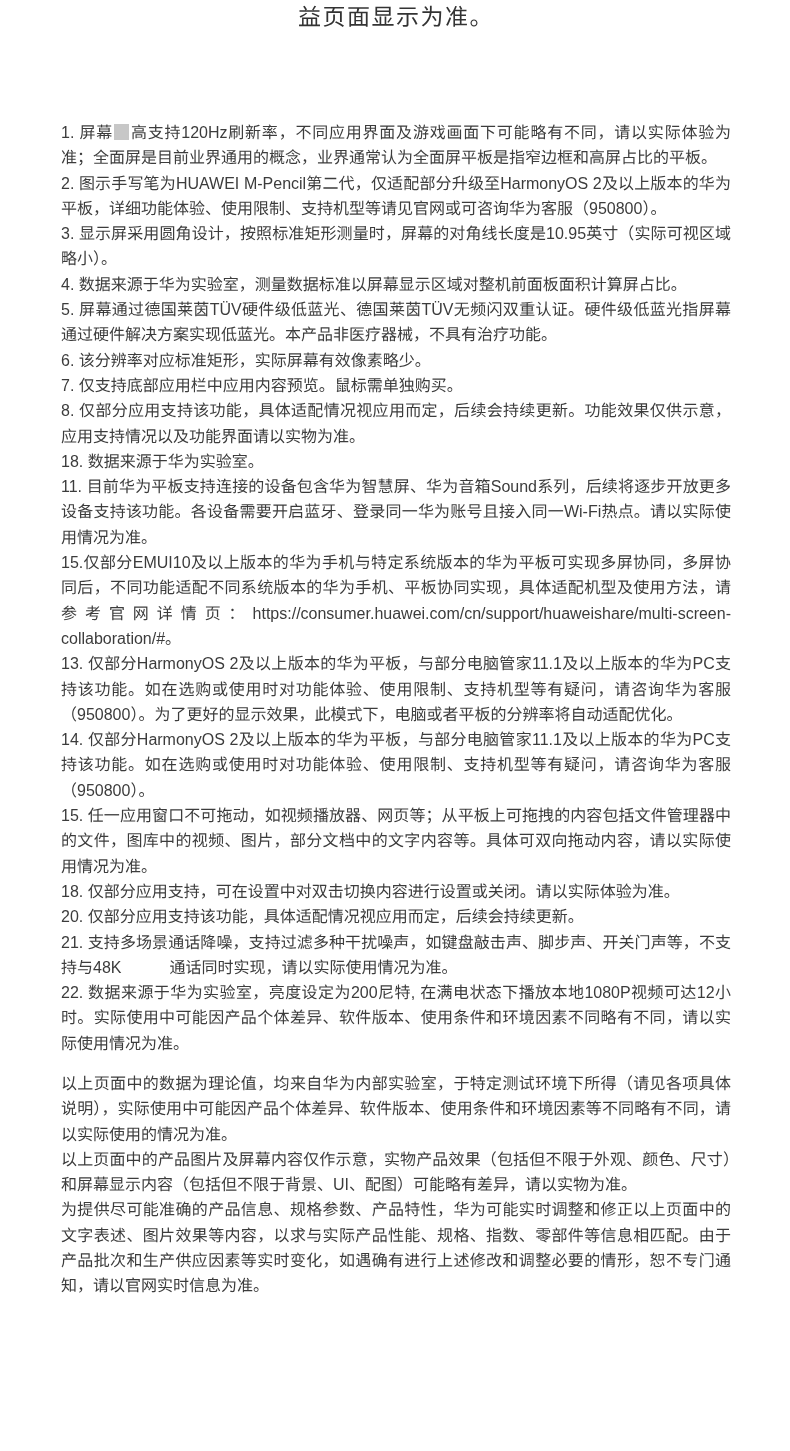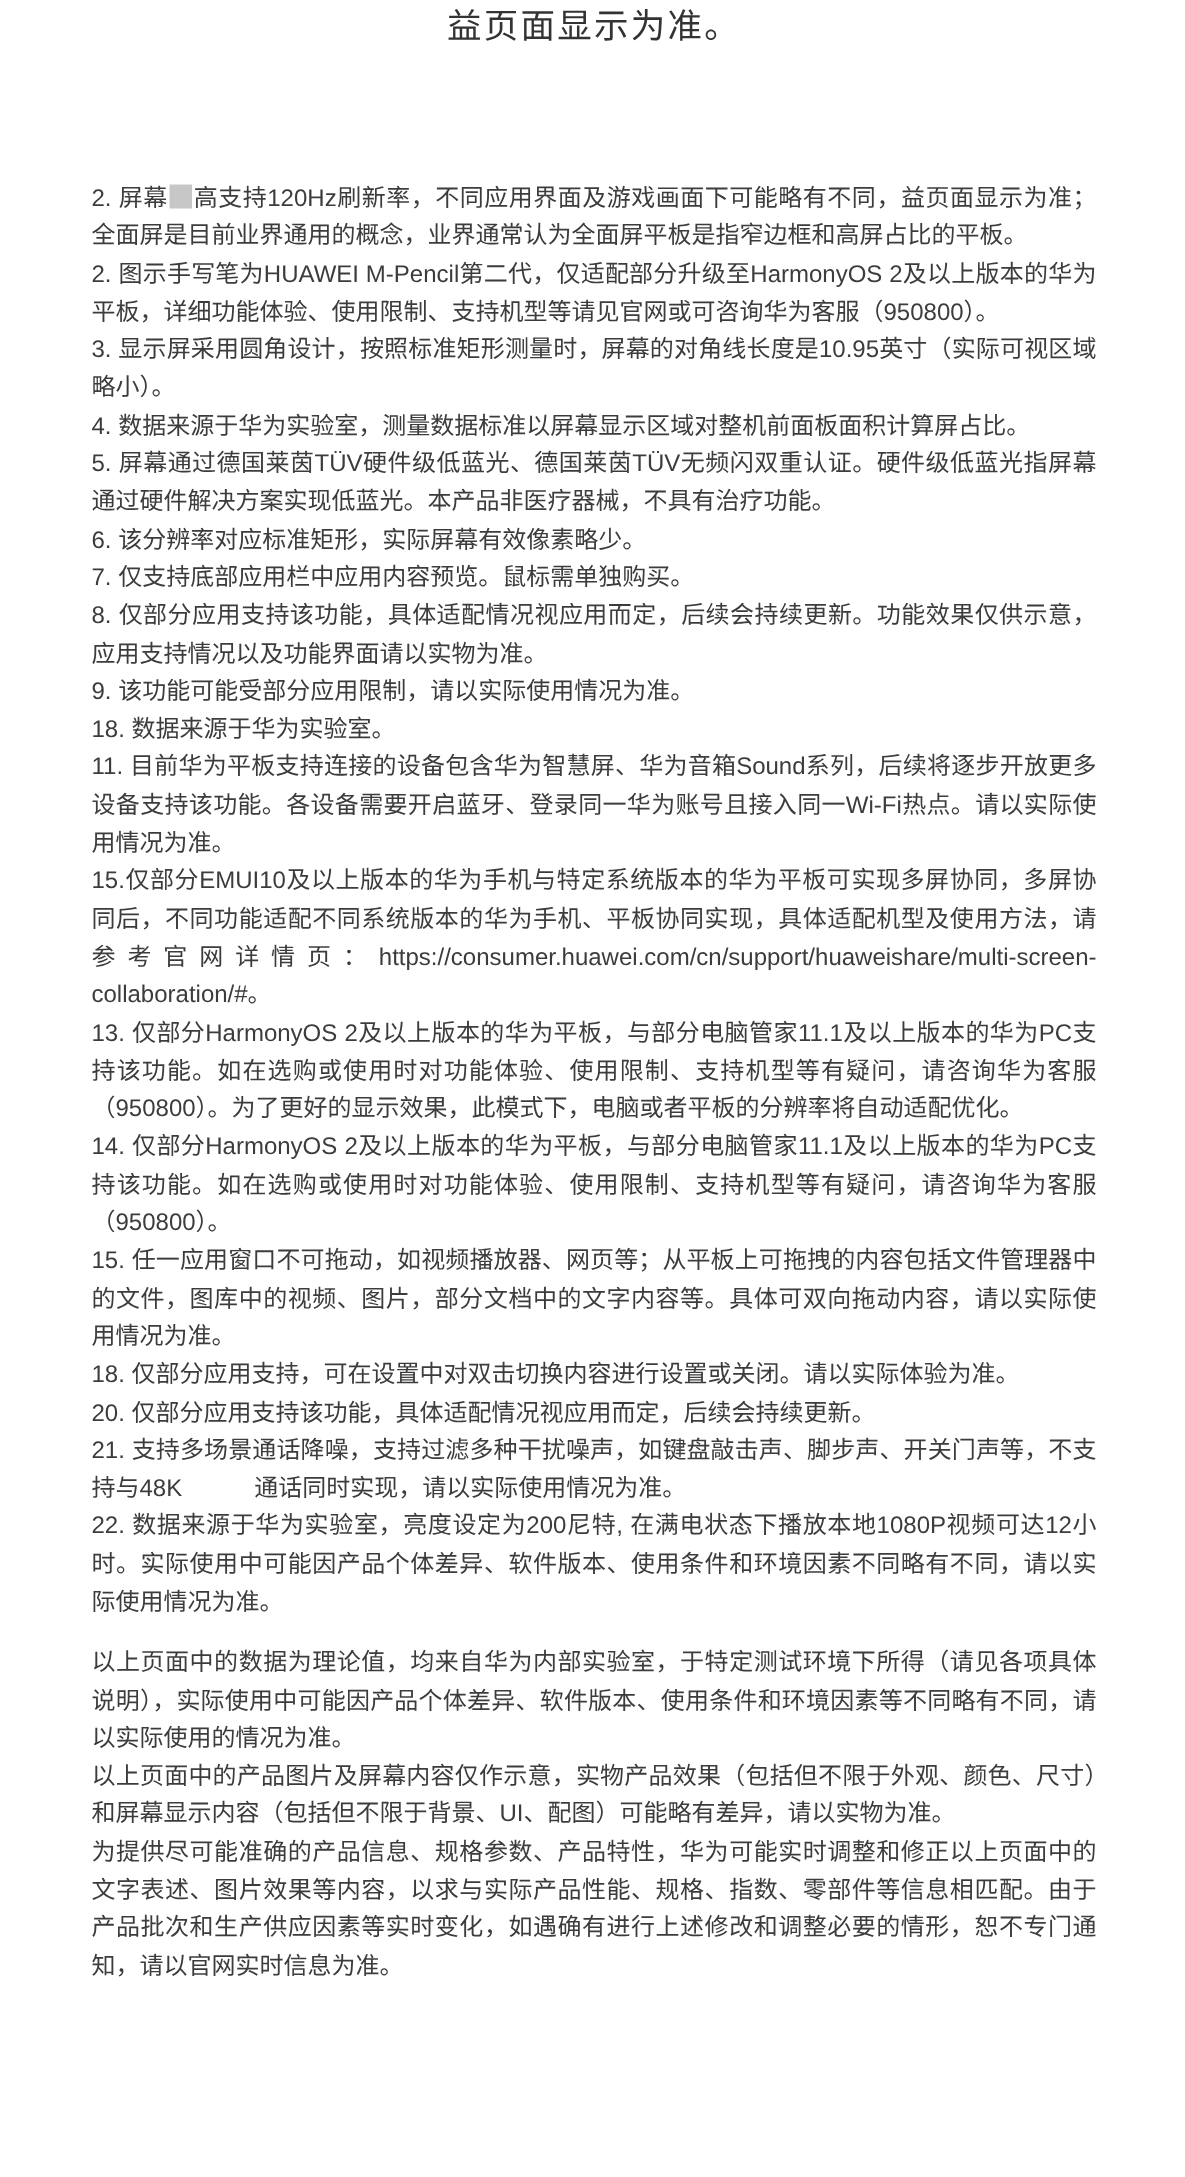--- a/index.html
+++ b/index.html
@@ -53,29 +53,28 @@
   }
 </style>
 </head>
 <body>
 
 <div class="page">
 
   <h1 class="title">益页面显示为准。</h1>
 
   <div class="notes">
-    <p class="note"><span>2. 屏幕</span><span class="redact"></span><span>高支持120Hz刷新率，不同应用界面及游戏画面下可能略有不同，益页面显示为准；全面屏是目前业界通用的概念，业界通常认为全面屏平板是指窄边框和高屏占比的平板。</span></p>
+    <p class="note"><span>1. 屏幕</span><span class="redact"></span><span>高支持120Hz刷新率，不同应用界面及游戏画面下可能略有不同，请以实际体验为准；全面屏是目前业界通用的概念，业界通常认为全面屏平板是指窄边框和高屏占比的平板。</span></p>
     <p class="note">2. 图示手写笔为HUAWEI M-Pencil第二代，仅适配部分升级至HarmonyOS 2及以上版本的华为平板，详细功能体验、使用限制、支持机型等请见官网或可咨询华为客服（950800）。</p>
     <p class="note">3. 显示屏采用圆角设计，按照标准矩形测量时，屏幕的对角线长度是10.95英寸（实际可视区域略小）。</p>
     <p class="note">4. 数据来源于华为实验室，测量数据标准以屏幕显示区域对整机前面板面积计算屏占比。</p>
     <p class="note">5. 屏幕通过德国莱茵TÜV硬件级低蓝光、德国莱茵TÜV无频闪双重认证。硬件级低蓝光指屏幕通过硬件解决方案实现低蓝光。本产品非医疗器械，不具有治疗功能。</p>
     <p class="note">6. 该分辨率对应标准矩形，实际屏幕有效像素略少。</p>
     <p class="note">7. 仅支持底部应用栏中应用内容预览。鼠标需单独购买。</p>
     <p class="note">8. 仅部分应用支持该功能，具体适配情况视应用而定，后续会持续更新。功能效果仅供示意，应用支持情况以及功能界面请以实物为准。</p>
-    <p class="note">9. 该功能可能受部分应用限制，请以实际使用情况为准。</p>
     <p class="note">18. 数据来源于华为实验室。</p>
     <p class="note">11. 目前华为平板支持连接的设备包含华为智慧屏、华为音箱Sound系列，后续将逐步开放更多设备支持该功能。各设备需要开启蓝牙、登录同一华为账号且接入同一Wi-Fi热点。请以实际使用情况为准。</p>
     <p class="note">15.仅部分EMUI10及以上版本的华为手机与特定系统版本的华为平板可实现多屏协同，多屏协同后，不同功能适配不同系统版本的华为手机、平板协同实现，具体适配机型及使用方法，请参考官网详情页：https://consumer.huawei.com/cn/support/huaweishare/multi-screen-collaboration/#。</p>
     <p class="note">13. 仅部分HarmonyOS 2及以上版本的华为平板，与部分电脑管家11.1及以上版本的华为PC支持该功能。如在选购或使用时对功能体验、使用限制、支持机型等有疑问，请咨询华为客服（950800）。为了更好的显示效果，此模式下，电脑或者平板的分辨率将自动适配优化。</p>
     <p class="note">14. 仅部分HarmonyOS 2及以上版本的华为平板，与部分电脑管家11.1及以上版本的华为PC支持该功能。如在选购或使用时对功能体验、使用限制、支持机型等有疑问，请咨询华为客服（950800）。</p>
     <p class="note">15. 任一应用窗口不可拖动，如视频播放器、网页等；从平板上可拖拽的内容包括文件管理器中的文件，图库中的视频、图片，部分文档中的文字内容等。具体可双向拖动内容，请以实际使用情况为准。</p>
     <p class="note">18. 仅部分应用支持，可在设置中对双击切换内容进行设置或关闭。请以实际体验为准。</p>
     <p class="note">20. 仅部分应用支持该功能，具体适配情况视应用而定，后续会持续更新。</p>
     <p class="note">21. 支持多场景通话降噪，支持过滤多种干扰噪声，如键盘敲击声、脚步声、开关门声等，不支持与48K　　　通话同时实现，请以实际使用情况为准。</p>
     <p class="note">22. 数据来源于华为实验室，亮度设定为200尼特, 在满电状态下播放本地1080P视频可达12小时。实际使用中可能因产品个体差异、软件版本、使用条件和环境因素不同略有不同，请以实际使用情况为准。</p>

